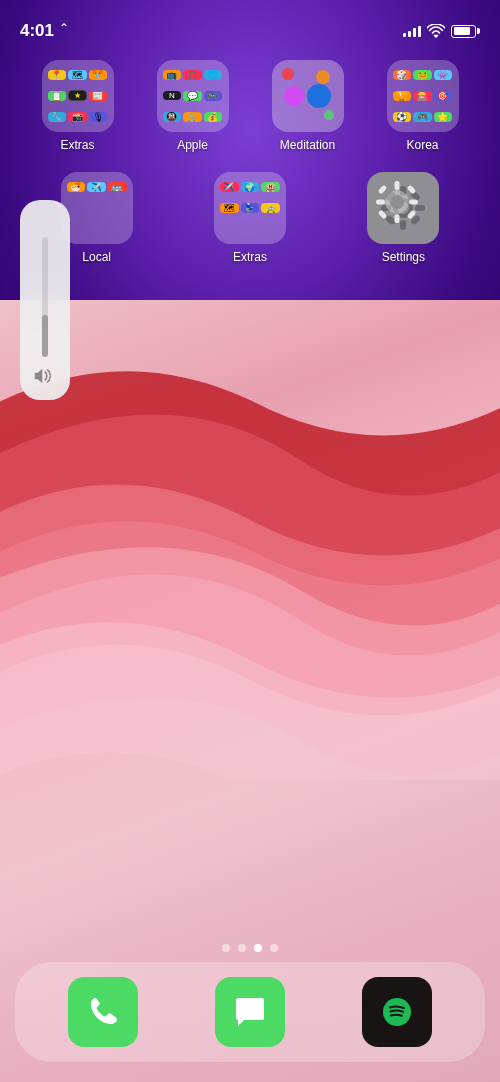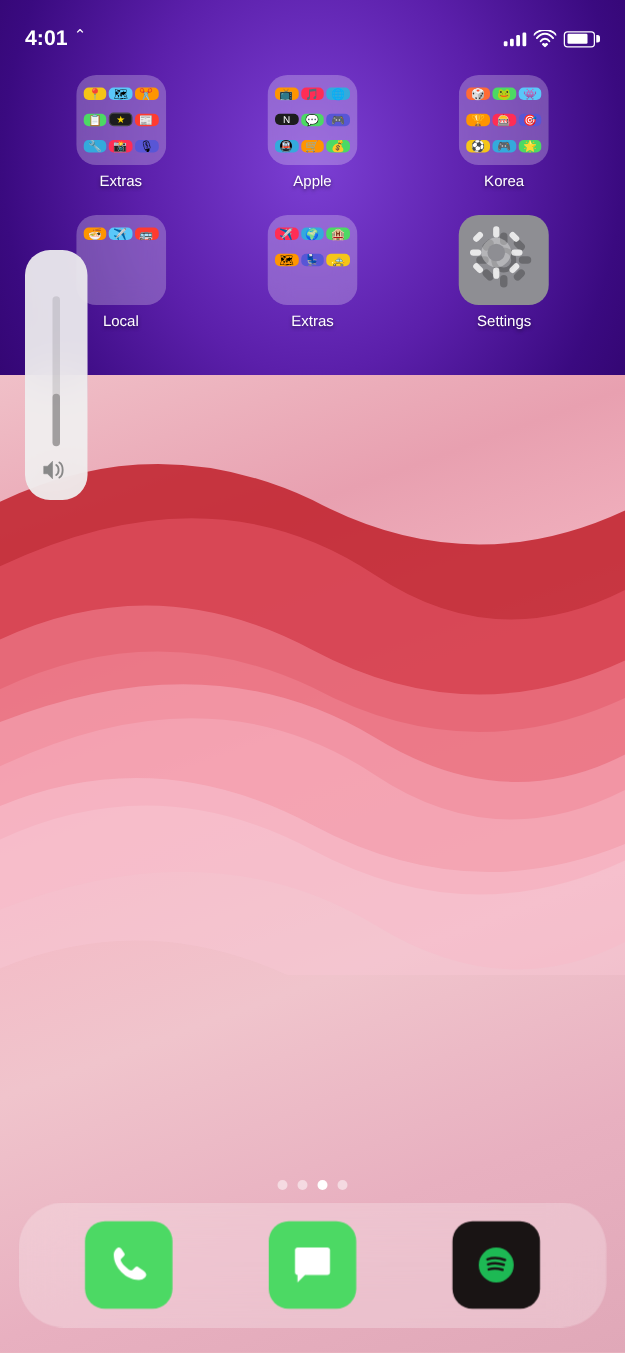--- a/index.html
+++ b/index.html
@@ -416,20 +416,31 @@
         <div class="folder-mini" style="background:#ff9500;">
             <span style="font-size:9px;">🛒</span>
           </div>
         <div class="folder-mini" style="background:#4cd964;">
             <span style="font-size:9px;">💰</span>
           </div>
       </div>
       <span class="app-label">Apple</span>
     </div>
 
+    <div class="app-item">
+      <div class="app-icon" style="background:rgba(200,180,220,0.5);backdrop-filter:blur(8px);display:flex;align-items:center;justify-content:center;gap:3px;padding:8px;">
+
+        <div style="width:20px;height:20px;border-radius:50%;background:#e040fb;opacity:0.8;"></div>
+        <div style="width:24px;height:24px;border-radius:50%;background:#0071e3;opacity:0.8;"></div>
+        <div style="position:absolute;top:10px;right:14px;width:14px;height:14px;border-radius:50%;background:#ff9500;opacity:0.8;"></div>
+        <div style="position:absolute;bottom:12px;right:10px;width:10px;height:10px;border-radius:50%;background:#4cd964;opacity:0.8;"></div>
+        <div style="position:absolute;top:8px;left:10px;width:12px;height:12px;border-radius:50%;background:#ff3b30;opacity:0.8;"></div>
+      </div>
+      <span class="app-label">Meditation</span>
+    </div>
 
     <div class="app-item">
       <div class="app-icon folder-icon">
         <div class="folder-mini" style="background:#ff6b35;">
             <span style="font-size:9px;">🎲</span>
           </div>
         <div class="folder-mini" style="background:#4cd964;">
             <span style="font-size:9px;">🐸</span>
           </div>
         <div class="folder-mini" style="background:#5ac8fa;">

